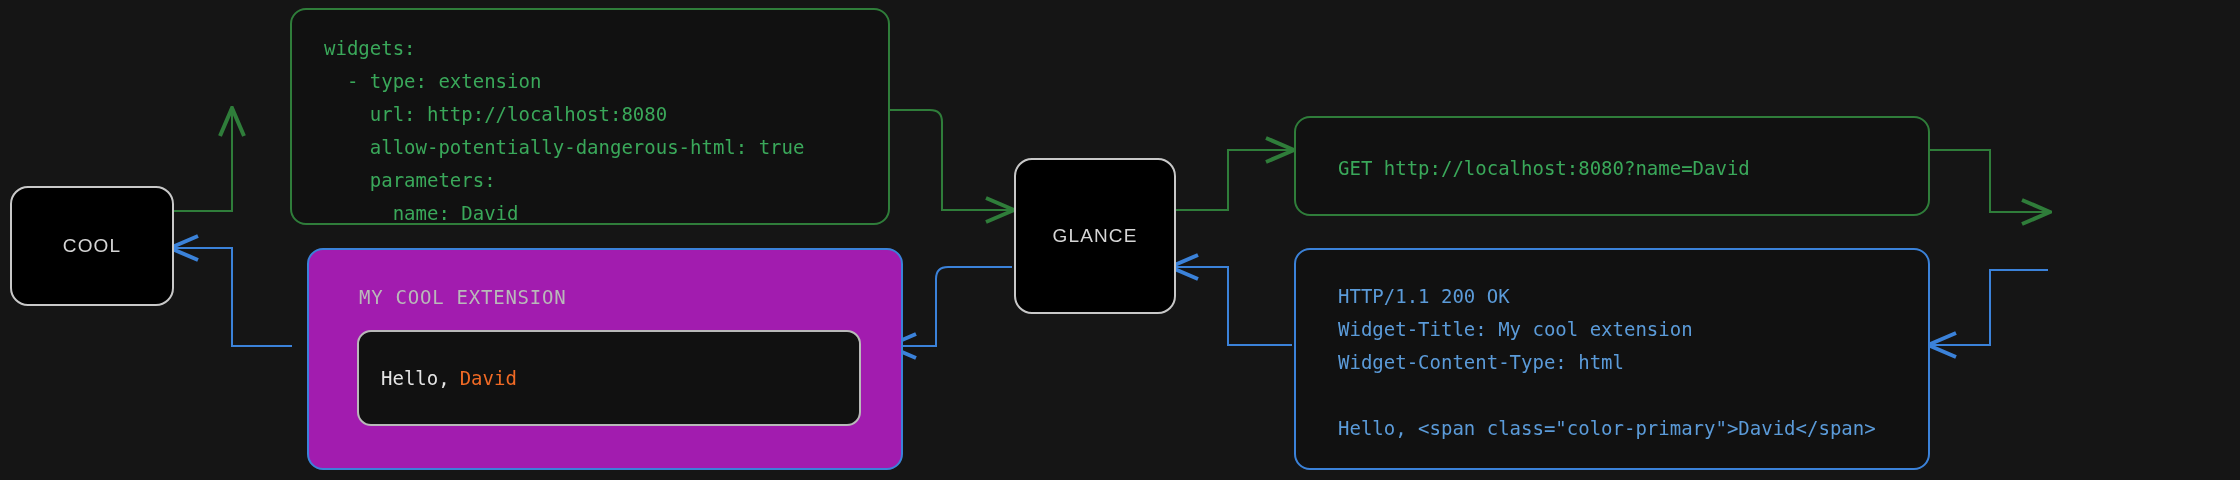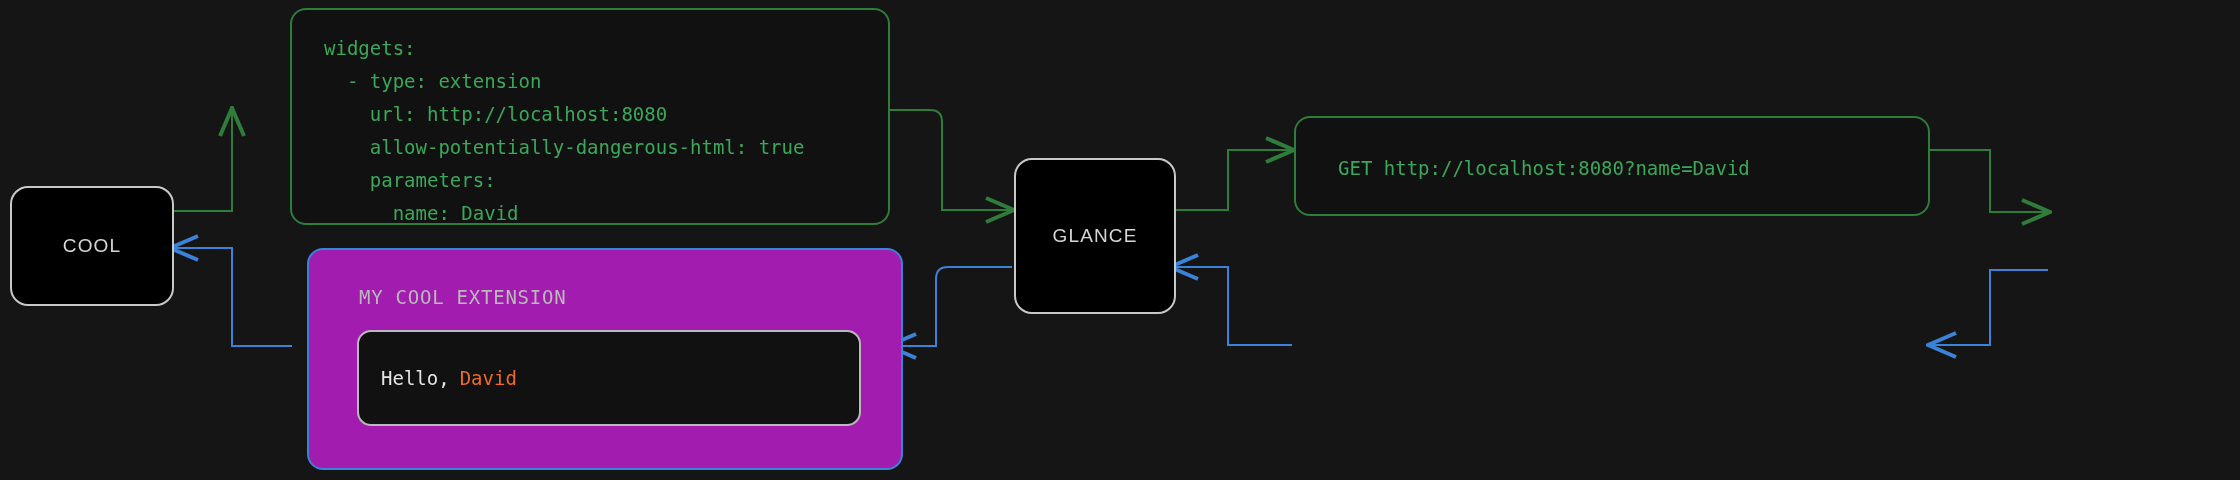--- a/index.html
+++ b/index.html
@@ -113,20 +113,27 @@
     url: http://localhost:8080
     allow-potentially-dangerous-html: true
     parameters:
       name: David</div>
   </div>
 
   <div class="codebox green" style="left:1294px;top:88px;width:636px;height:100px;margin-top:28px;">
     <div class="code green" style="padding:34px 0 0 42px;">GET http://localhost:8080?name=David</div>
   </div>
 
+  <div class="codebox blue" style="left:1294px;top:248px;width:636px;height:222px;">
+    <div class="code blue" style="padding:30px 0 0 42px;">HTTP/1.1 200 OK
+Widget-Title: My cool extension
+Widget-Content-Type: html
+
+Hello, &lt;span class="color-primary"&gt;David&lt;/span&gt;</div>
+  </div>
 
   <div class="widgetbox" style="left:294px;top:248px;width:596px;height:222px;">
     <div class="widget-title" style="padding:36px 0 0 50px;">MY COOL EXTENSION</div>
     <div class="widget-inner" style="margin:22px 40px 0 48px;height:96px;padding-left:22px;">
       <span class="widget-text">Hello, </span>
         <span class="widget-text accent">David</span>
     </div>
   </div>
 
 </div>

